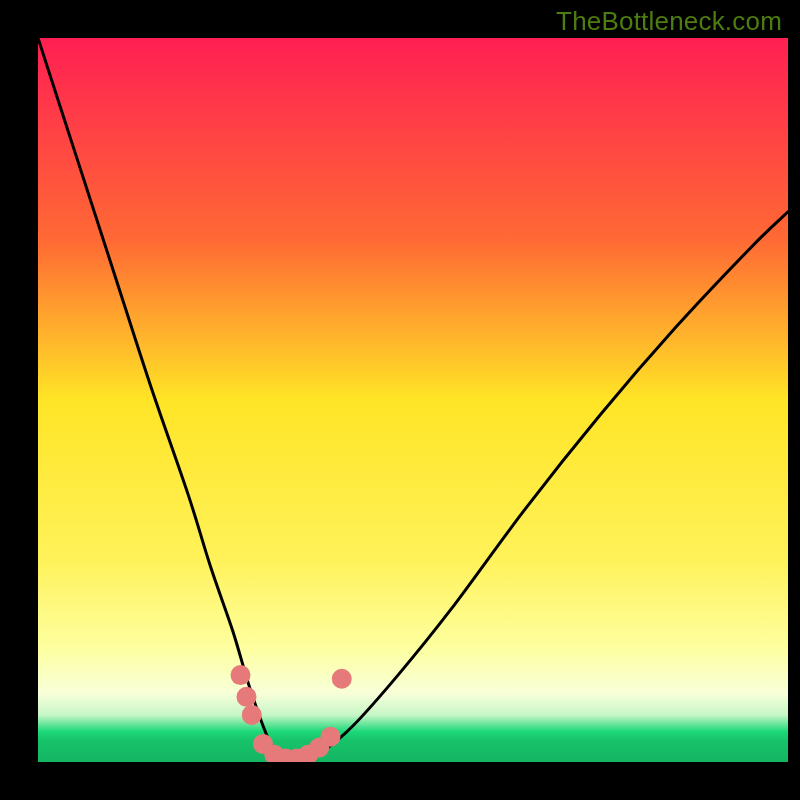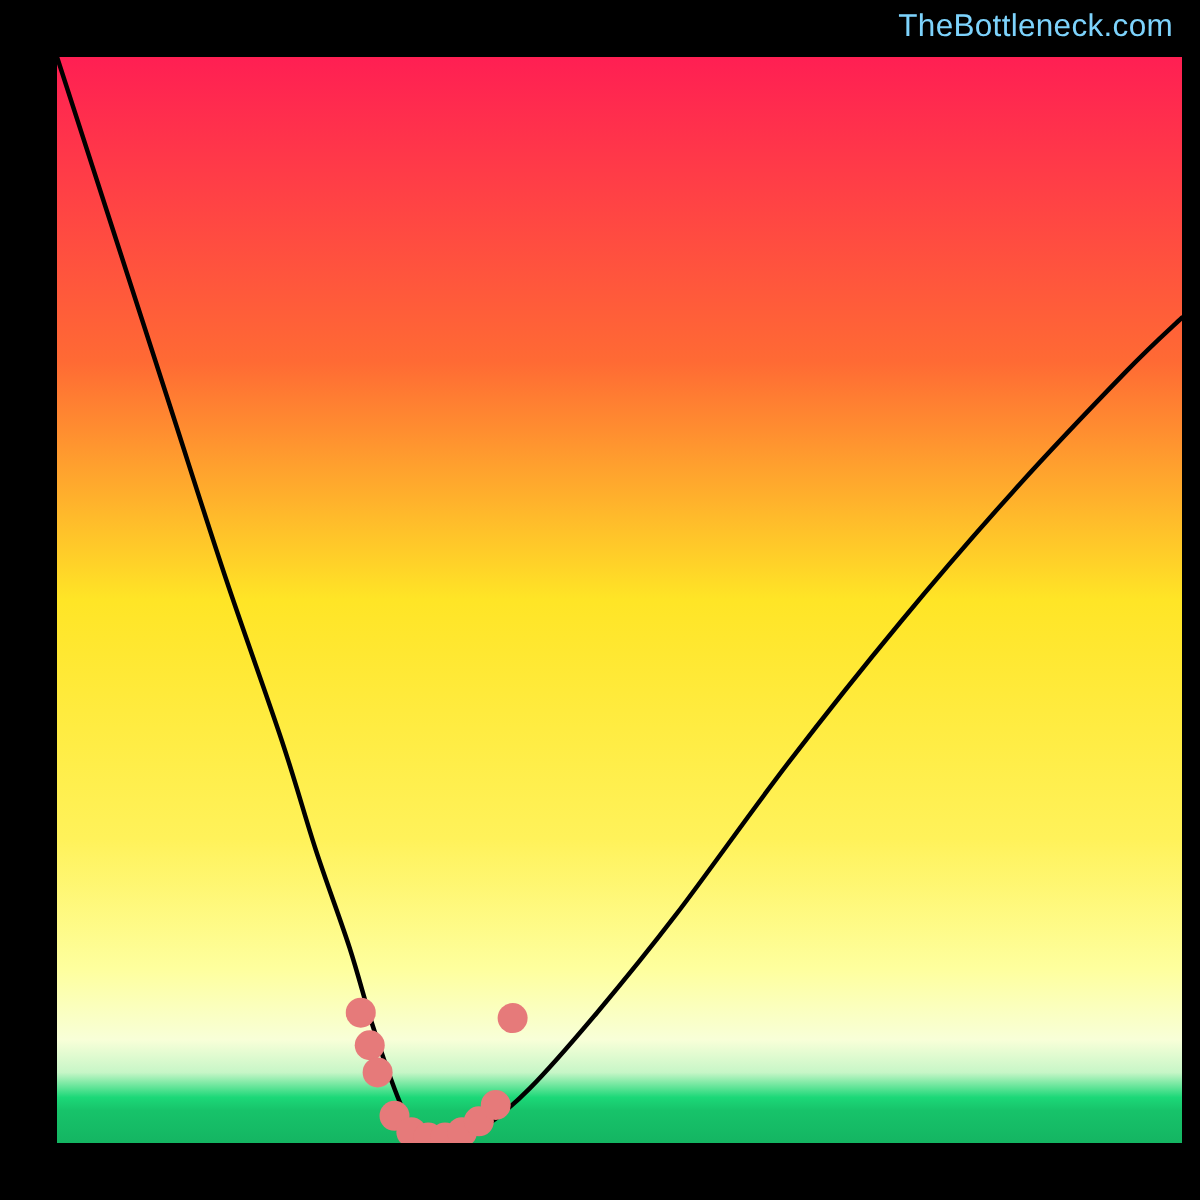--- a/index.html
+++ b/index.html
@@ -13,22 +13,22 @@
   }
   .wrapper {
     position: relative;
     width: 800px;
     height: 800px;
   }
   .watermark {
     position: absolute;
     top: 6px;
     right: 18px;
-    color: #7dd3fc;
-    font-size: 21px;
+    color: #4d7c0f;
+    font-size: 26px;
     font-weight: 400;
     letter-spacing: 0.2px;
     z-index: 10;
   }
   svg {
     position: absolute;
     top: 0;
     left: 0;
   }
 </style>

